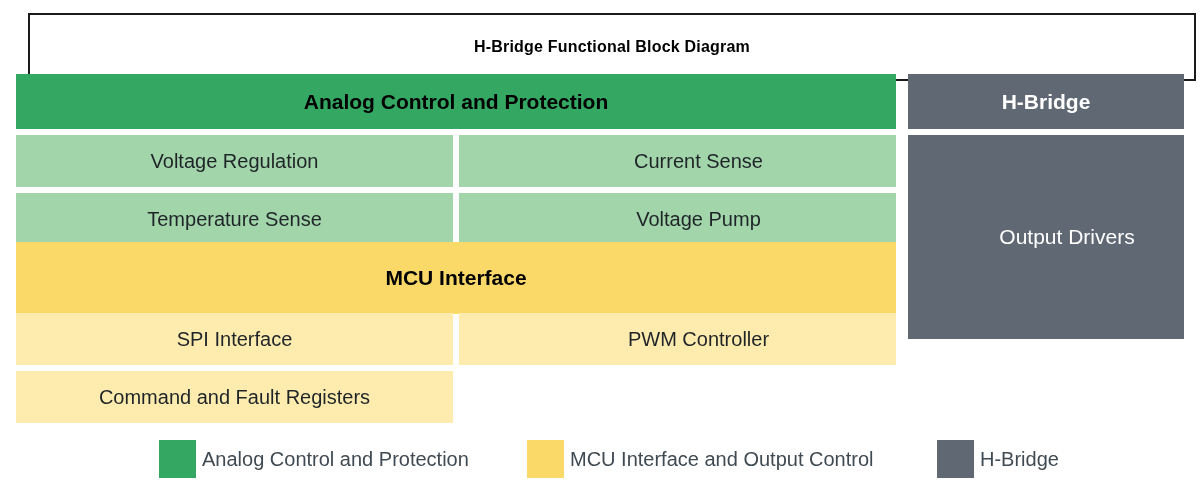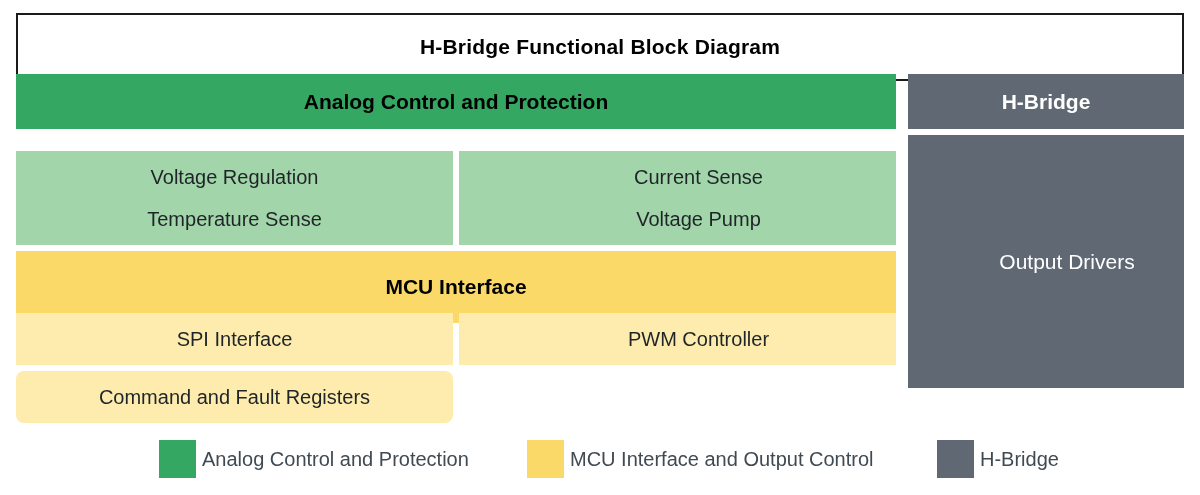--- a/index.html
+++ b/index.html
@@ -10,56 +10,56 @@
   }
   .frame {
     position: relative;
     width: 1200px;
     height: 495px;
     background: #ffffff;
     overflow: hidden;
   }
   .title-bar {
     position: absolute;
-    left: 16px;
+    left: 28px;
     top: 13px;
     width: 1168px;
     height: 68px;
     box-sizing: border-box;
     border: 2px solid var(--border);
     background: #ffffff;
     display: flex;
     align-items: center;
     justify-content: center;
-    font-size: 21px;
+    font-size: 16px;
     font-weight: bold;
     color: #000000;
     letter-spacing: 0.2px;
   }
   .block {
     position: absolute;
     box-sizing: border-box;
     display: flex;
     align-items: center;
     justify-content: center;
     text-align: center;
   }
   
   .col-left   { left: 16px;  width: 880px; }
   .cell-a     { left: 16px;  width: 437px; }
   .cell-b     { left: 459px; width: 437px; padding-left: 42px; }
   .row-hdr1   { top: 74px;  height: 55px; }
-  .row-1      { top: 151px; height: 52px; }
+  .row-1      { top: 135px; height: 52px; }
   .row-2      { top: 193px; height: 52px; }
-  .row-hdr2   { top: 251px; height: 72px; }
+  .row-hdr2   { top: 242px; height: 72px; }
   .row-3      { top: 313px; height: 52px; }
-  .row-4      { top: 371px; height: 52px; border-radius: 8px; }
+  .row-4      { top: 371px; height: 52px; }
   
   .col-right  { left: 908px; width: 276px; }
-  .gray-body  { top: 135px; height: 253px; padding-left: 42px; }
+  .gray-body  { top: 135px; height: 204px; padding-left: 42px; }
   
   .bg-green        { background: var(--green); }
   .bg-green-light  { background: var(--green-light); }
   .bg-yellow       { background: var(--yellow); }
   .bg-yellow-light { background: var(--yellow-light); }
   .bg-gray         { background: var(--gray); }
   .hdr-text {
     font-size: 21px;
     font-weight: bold;
     color: #000000;

